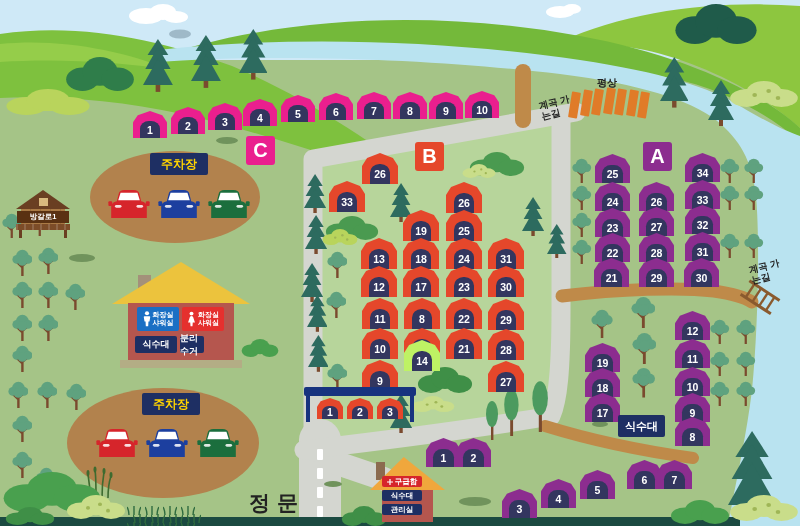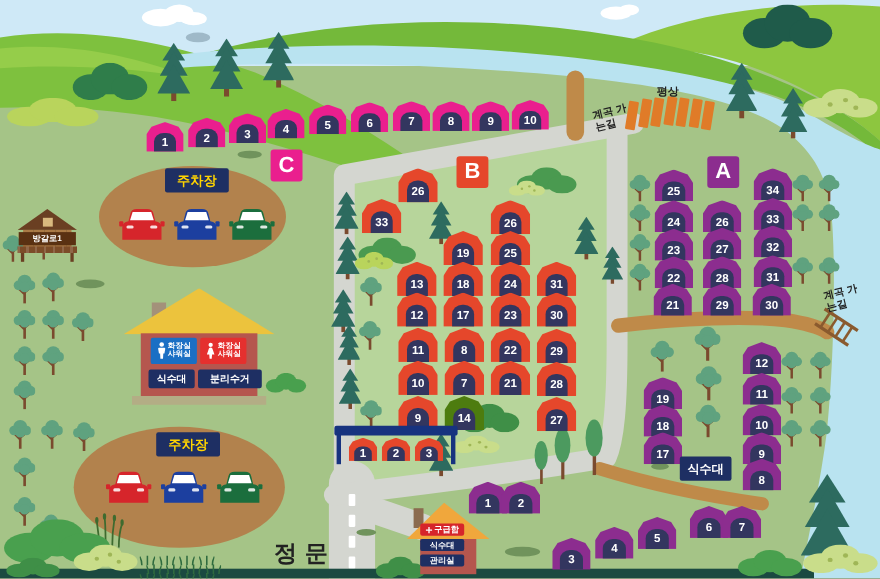--- a/index.html
+++ b/index.html
@@ -896,21 +896,21 @@
       </div>
       <div class="tent" style="left:446px;top:328px;width:36px;height:31px;background:#e5472b">
         <span class="door">21</span>
       </div>
       <div class="tent" style="left:488px;top:329px;width:36px;height:31px;background:#e5472b">
         <span class="door">28</span>
       </div>
       <div class="tent" style="left:362px;top:360px;width:36px;height:31px;background:#e5472b">
         <span class="door">9</span>
       </div>
-      <div class="tent" style="left:404px;top:360px;width:36px;height:31px;background:#4d7c0f">
+      <div class="tent" style="left:404px;top:340px;width:36px;height:31px;background:#bef264">
         <span class="door">14</span>
       </div>
       <div class="tent" style="left:488px;top:361px;width:36px;height:31px;background:#e5472b">
         <span class="door">27</span>
       </div>
       <div class="tent" style="left:317px;top:398px;width:26px;height:21px;background:#e5472b">
         <span class="door">1</span>
       </div>
       <div class="tent" style="left:347px;top:398px;width:26px;height:21px;background:#e5472b">
         <span class="door">2</span>
@@ -1031,21 +1031,21 @@
             <path d="M6,6 c1.5,0 2.1,1 2.6,2.5 l2,6 h-2.9 l-0.4,5 h-2.6 l-0.4,-5 h-2.9 l2,-6 C3.9,7 4.5,6 6,6 Z" fill="#fff"></path>
           </svg>
         <span class="lines">
             <span>화장실</span>
             <span>샤워실</span>
           </span>
       </div>
       <div class="chip chip-navy" style="left:19px;top:80px;width:42px;height:17px;font-size:9px">
           <span>식수대</span>
         </div>
-      <div class="chip chip-navy" style="left:64px;top:80px;width:58px;height:17px;font-size:9px">
+      <div class="chip chip-navy" style="left:64px;top:80px;width:24px;height:17px;font-size:9px">
           <span>분리수거</span>
         </div>
     </div>
 
     <div class="house-office" style="left:368px;top:452px;width:94px;height:74px">
       <div class="ho-chimney"></div>
       <div class="ho-roof"></div>
       <div class="ho-wall"></div>
       <div class="chip chip-red2" style="left:14px;top:24px;width:40px;height:11px">
         <svg width="6" height="6" viewBox="0 0 10 10">

